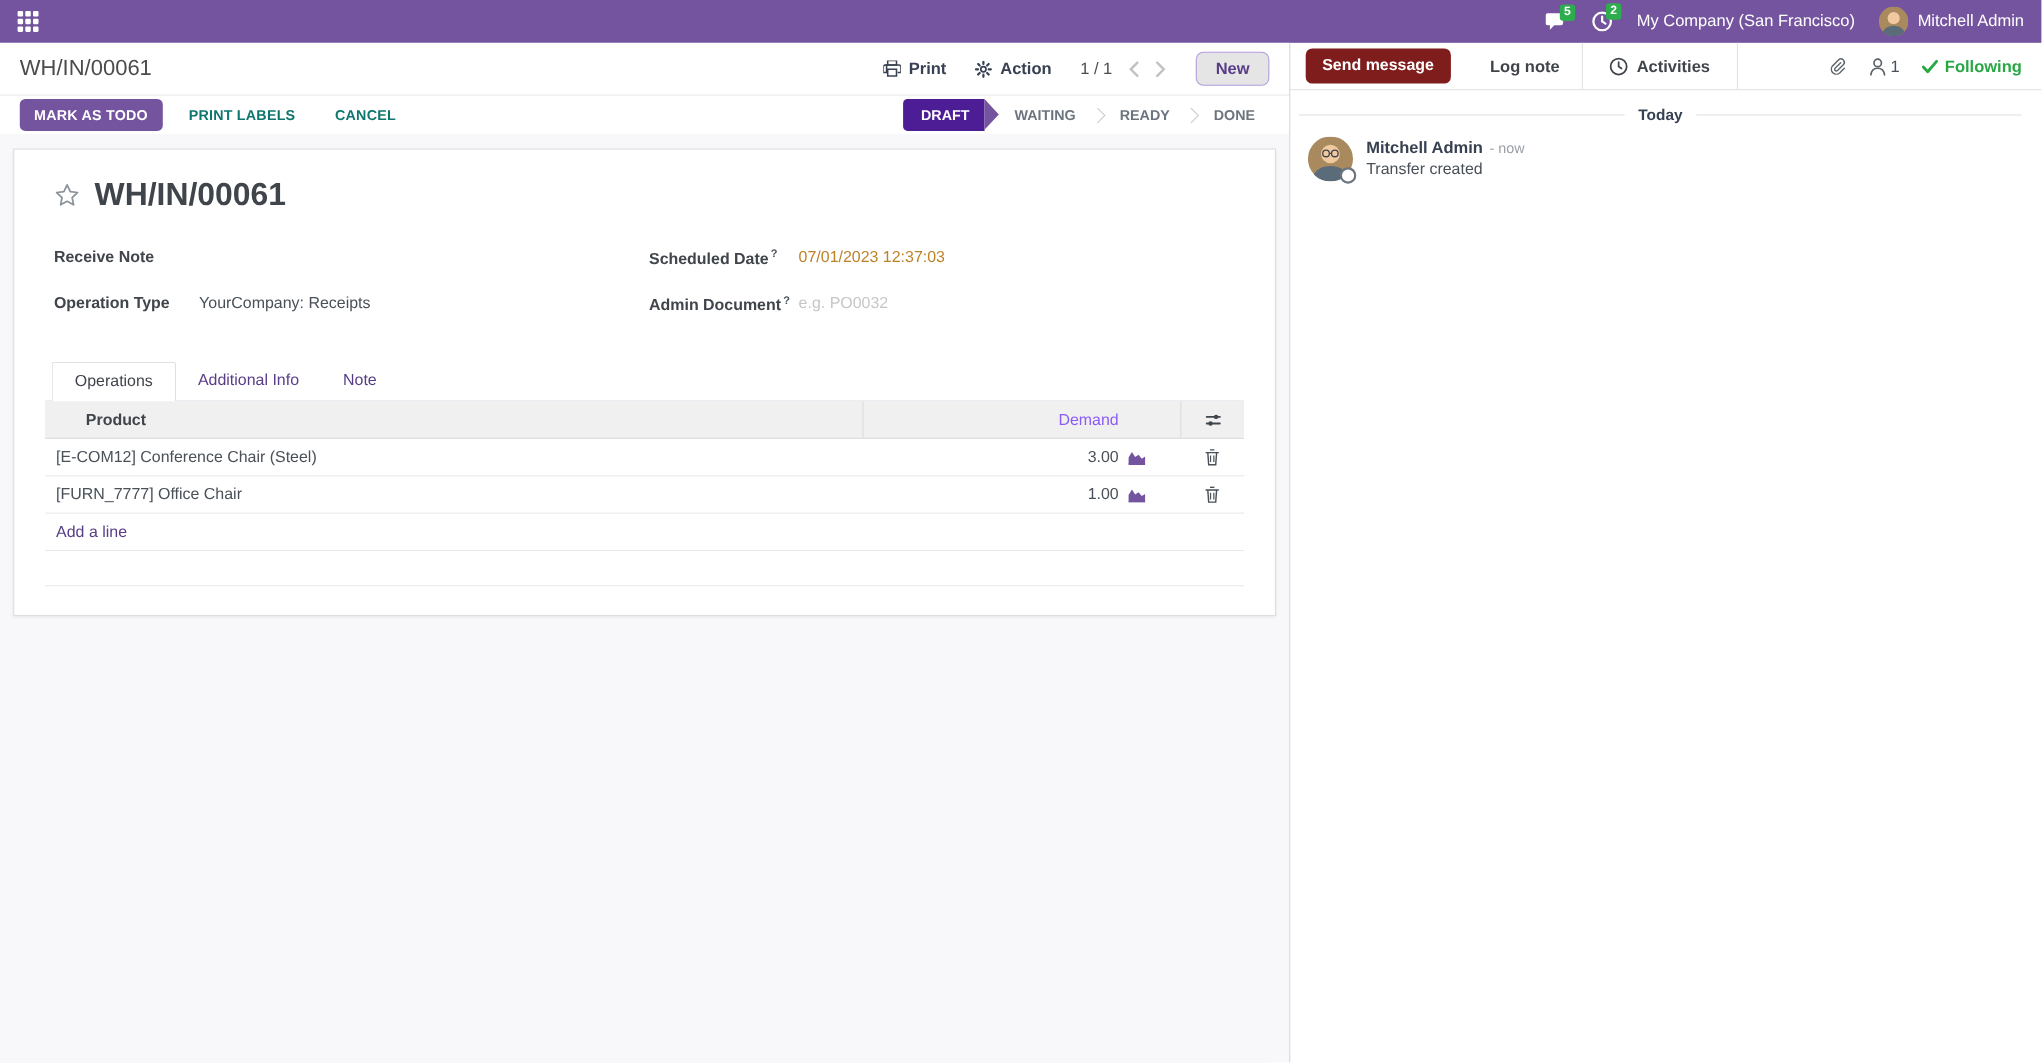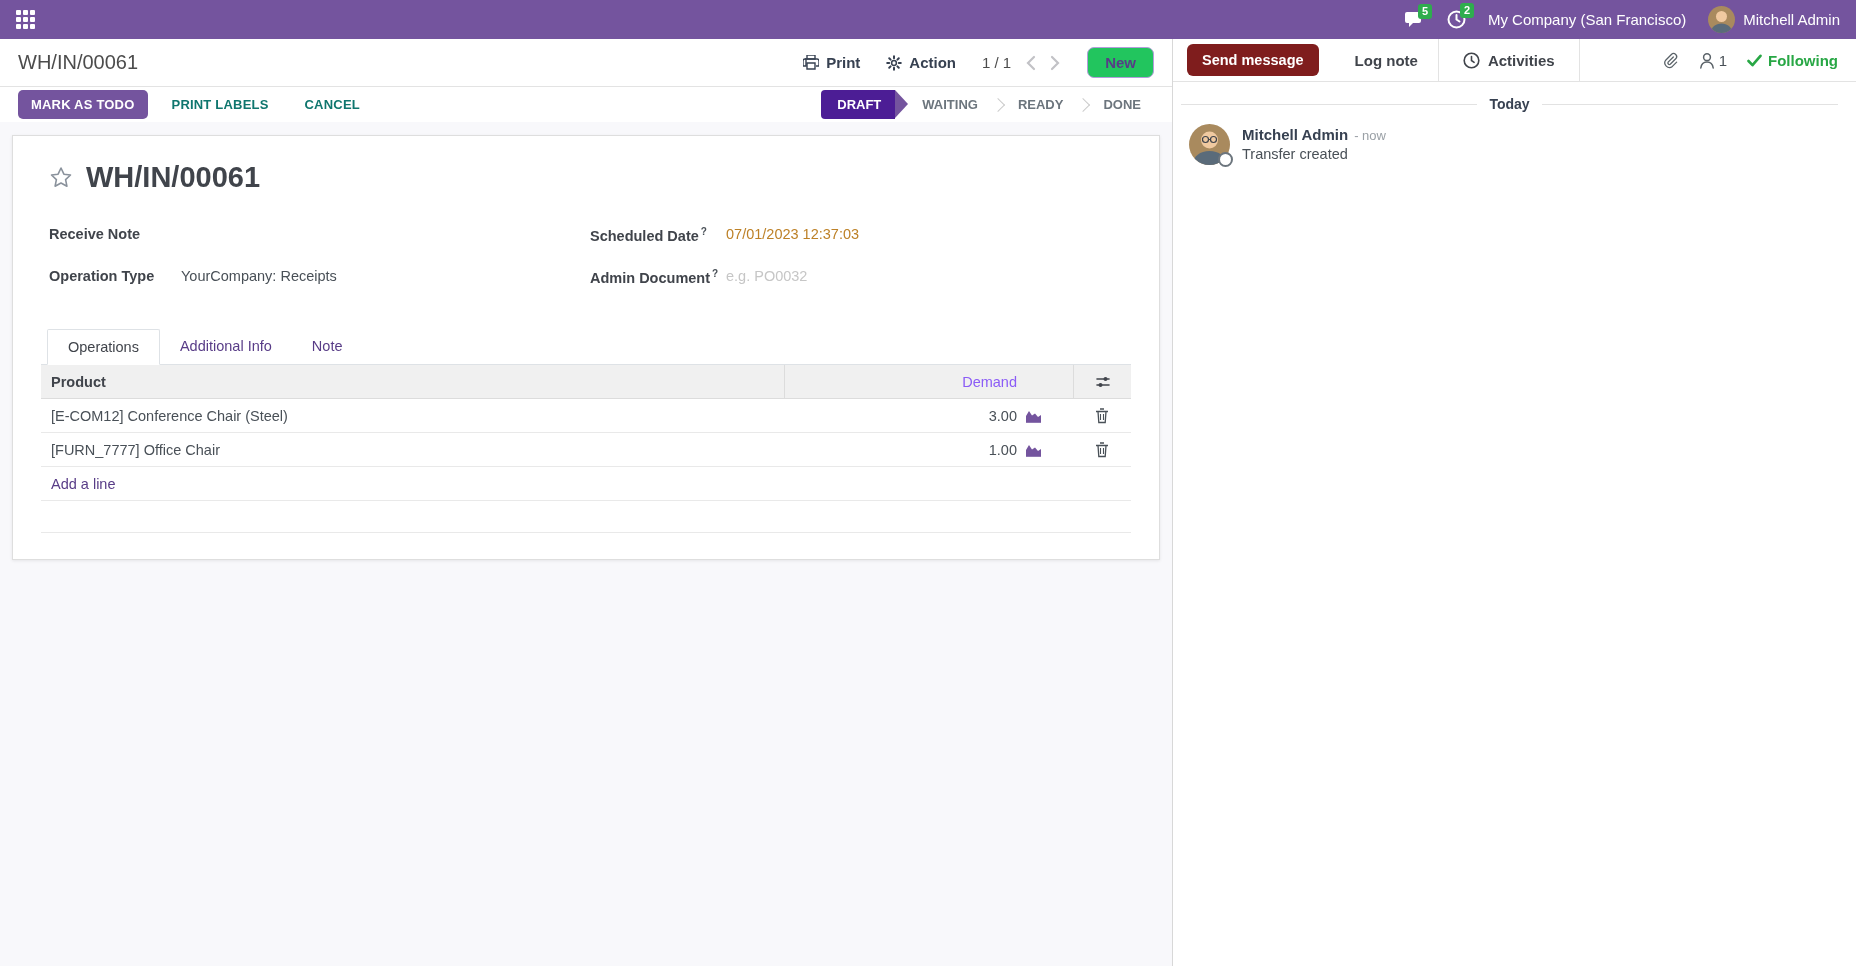--- a/index.html
+++ b/index.html
@@ -28,21 +28,21 @@
   
   .control-row { height:48px; background:#fff; display:flex; align-items:center;
     padding:0 18px; border-bottom:1px solid #e3e3e3; }
   .breadcrumb { font-size:20px; color:#4c4c4c; }
   .cp-right { margin-left:auto; display:flex; gap:26px; }
   .cp-btn { display:flex; align-items:center; gap:7px; color:#374151; font-size:15px;
     font-weight:600; cursor:pointer; background:none; border:none; font-family:inherit; }
   .pager { display:flex; align-items:center; gap:14px; font-size:15px; color:#4c4c4c; }
   .pager-arrows { display:flex; gap:14px; }
   .pager-arrows svg { cursor:pointer; }
-  .btn-new { border:1px solid #b39ddb; color:#583c87; background:#22c55e; font-size:15px;
+  .btn-new { border:1px solid #b39ddb; color:#583c87; background:#e5e5e5; font-size:15px;
     font-weight:600; padding:6px 17px; border-radius:7px; cursor:pointer; font-family:inherit; }
 
   
   .action-row { height:35px; background:#fff; display:flex; align-items:center; padding:0 18px; }
   .btn-primary { background:#74549e; color:#fff; border:none; border-radius:5px;
     padding:7px 13px; font-size:13px; font-weight:700; letter-spacing:.2px; cursor:pointer;
     font-family:inherit; }
   .btn-flat { background:none; border:none; color:#0f766e; font-size:13px; font-weight:700;
     letter-spacing:.2px; padding:7px 12px; margin-left:12px; cursor:pointer; font-family:inherit; }
   .statusbar { margin-left:auto; display:flex; align-items:center; }
@@ -77,21 +77,21 @@
   
   .tabs { display:flex; margin-top:18px; border-bottom:1px solid #dee2e6; padding-left:6px; }
   .tab { padding:9px 20px; font-size:14.5px; cursor:pointer; position:relative; top:1px; }
   .tab.active { background:#fff; border:1px solid #dee2e6; border-bottom:1px solid #fff;
     border-radius:2px 2px 0 0; color:#40444b; }
   .tab.inactive { color:#583c87; }
 
   
   .optable { width:100%; }
   .t-row { display:flex; align-items:stretch; border-bottom:1px solid #e9e9e9; min-height:34px; }
-  .t-head { background:#f0f0f0; border-bottom:1px solid #dcdcdc; }
+  .t-head { background:#f0f0f0; border-bottom:1px solid #dcdcdc;padding-left:27px; }
   .c-product { flex:1; display:flex; align-items:center; padding:0 10px; }
   .t-head .c-product { border-right:1px solid #dcdcdc; color:#40444b; font-weight:600; }
   .c-demand { width:240px; flex:0 0 240px; display:flex; align-items:center;
     justify-content:flex-end; padding:0 8px; }
   .t-head .c-demand { color:#8b5cf6; font-weight:400; }
   .c-fore { width:48px; flex:0 0 48px; display:flex; align-items:center; }
   .c-opt { width:58px; flex:0 0 58px; display:flex; align-items:center; justify-content:center; }
   .t-head .c-opt { border-left:1px solid #dcdcdc; }
   .fore-icon, .trash-icon, .sliders-icon { display:flex; cursor:pointer; }
   .addline { color:#583c87; cursor:pointer; }

